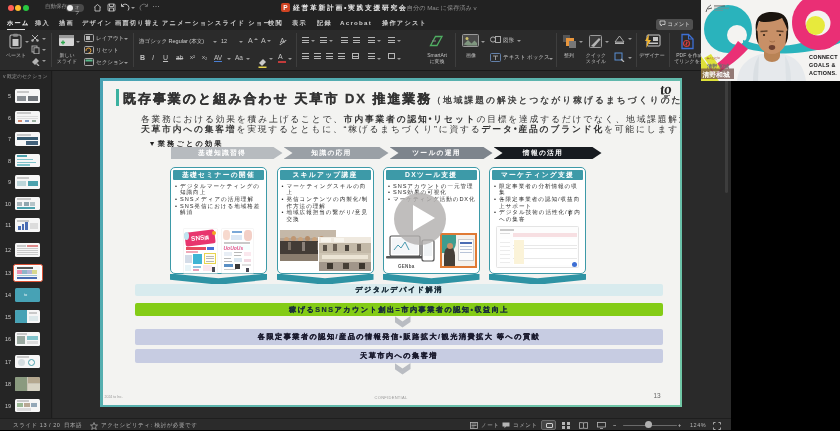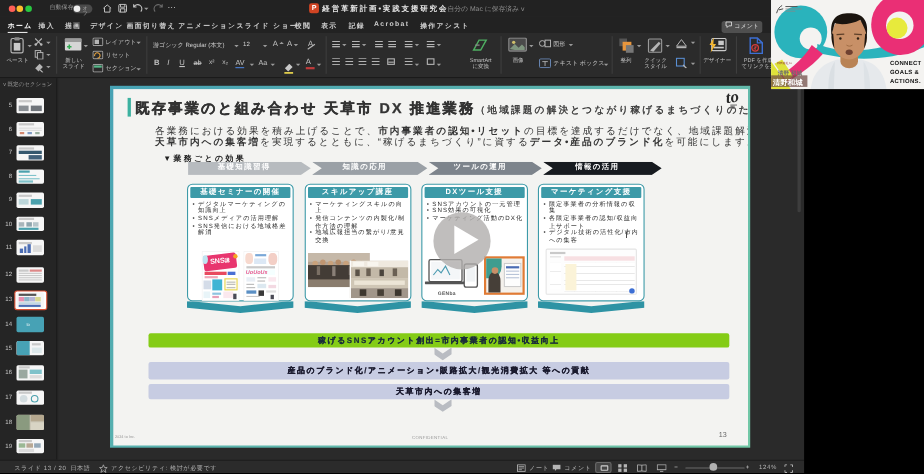--- a/index.html
+++ b/index.html
@@ -550,23 +550,24 @@
 
     <div class="chev" style="left:67.5px;width:97px"></div>
     <div class="chev" style="left:174px;width:97px"></div>
     <div class="chev" style="left:280.5px;width:96.5px"></div>
     <div class="chev" style="left:386.5px;width:97px"></div>
 
     <div class="sl" style="left:291.5px;top:112px;width:52px;height:52px;border-radius:50%;background:rgba(176,174,172,0.8)">
       <div style="position:absolute;left:19px;top:12.5px;width:0;height:0;border-left:22px solid #fff;border-top:13.5px solid transparent;border-bottom:13.5px solid transparent"></div>
     </div>
 
+    <div class="bar" style="top:203px;height:12px;background:#d8ebee;font-size:7.2px;line-height:12.5px;color:#1a2e3a">デジタルデバイド解消</div>
     <div class="bar" style="top:222px;height:13px;background:#84cc16;font-size:7.2px;line-height:13.5px;color:#1a2e3a">稼げるSNSアカウント創出=市内事業者の認知•収益向上</div>
     <div class="garr" style="top:235.5px"></div>
-    <div class="bar" style="top:248.5px;height:15.5px;background:#c7cce2;font-size:7.2px;line-height:16px;color:#1a1a2e">産品のブランド化/アニメーション•販路拡大/観光消費拡大 等への貢献</div>
+    <div class="bar" style="top:248.5px;height:15.5px;background:#c7cce2;font-size:7.2px;line-height:16px;color:#1a1a2e">各限定事業者の認知/産品の情報発信•販路拡大/観光消費拡大 等への貢献</div>
     <div class="bar" style="top:268.5px;height:14px;background:#c7cce2;font-size:7.2px;line-height:14.5px;color:#1a1a2e">天草市内への集客増</div>
     <div class="garr" style="top:282.5px"></div>
 
     <div class="sl" style="left:2px;top:314px;font-size:3.5px;color:#999">2024 to Inc.</div>
     <div class="sl" style="left:0;top:314px;width:577px;text-align:center;font-size:4px;color:#999;letter-spacing:0.3px">CONFIDENTIAL</div>
     <div class="sl" style="left:551px;top:311px;font-size:6.5px;color:#666">13</div>
   </div>
         </div>
         <div class="abs" style="left:672px;top:2px;width:3px;height:120px;background:#3d3d3d;border-radius:2px"></div>
       </div>

